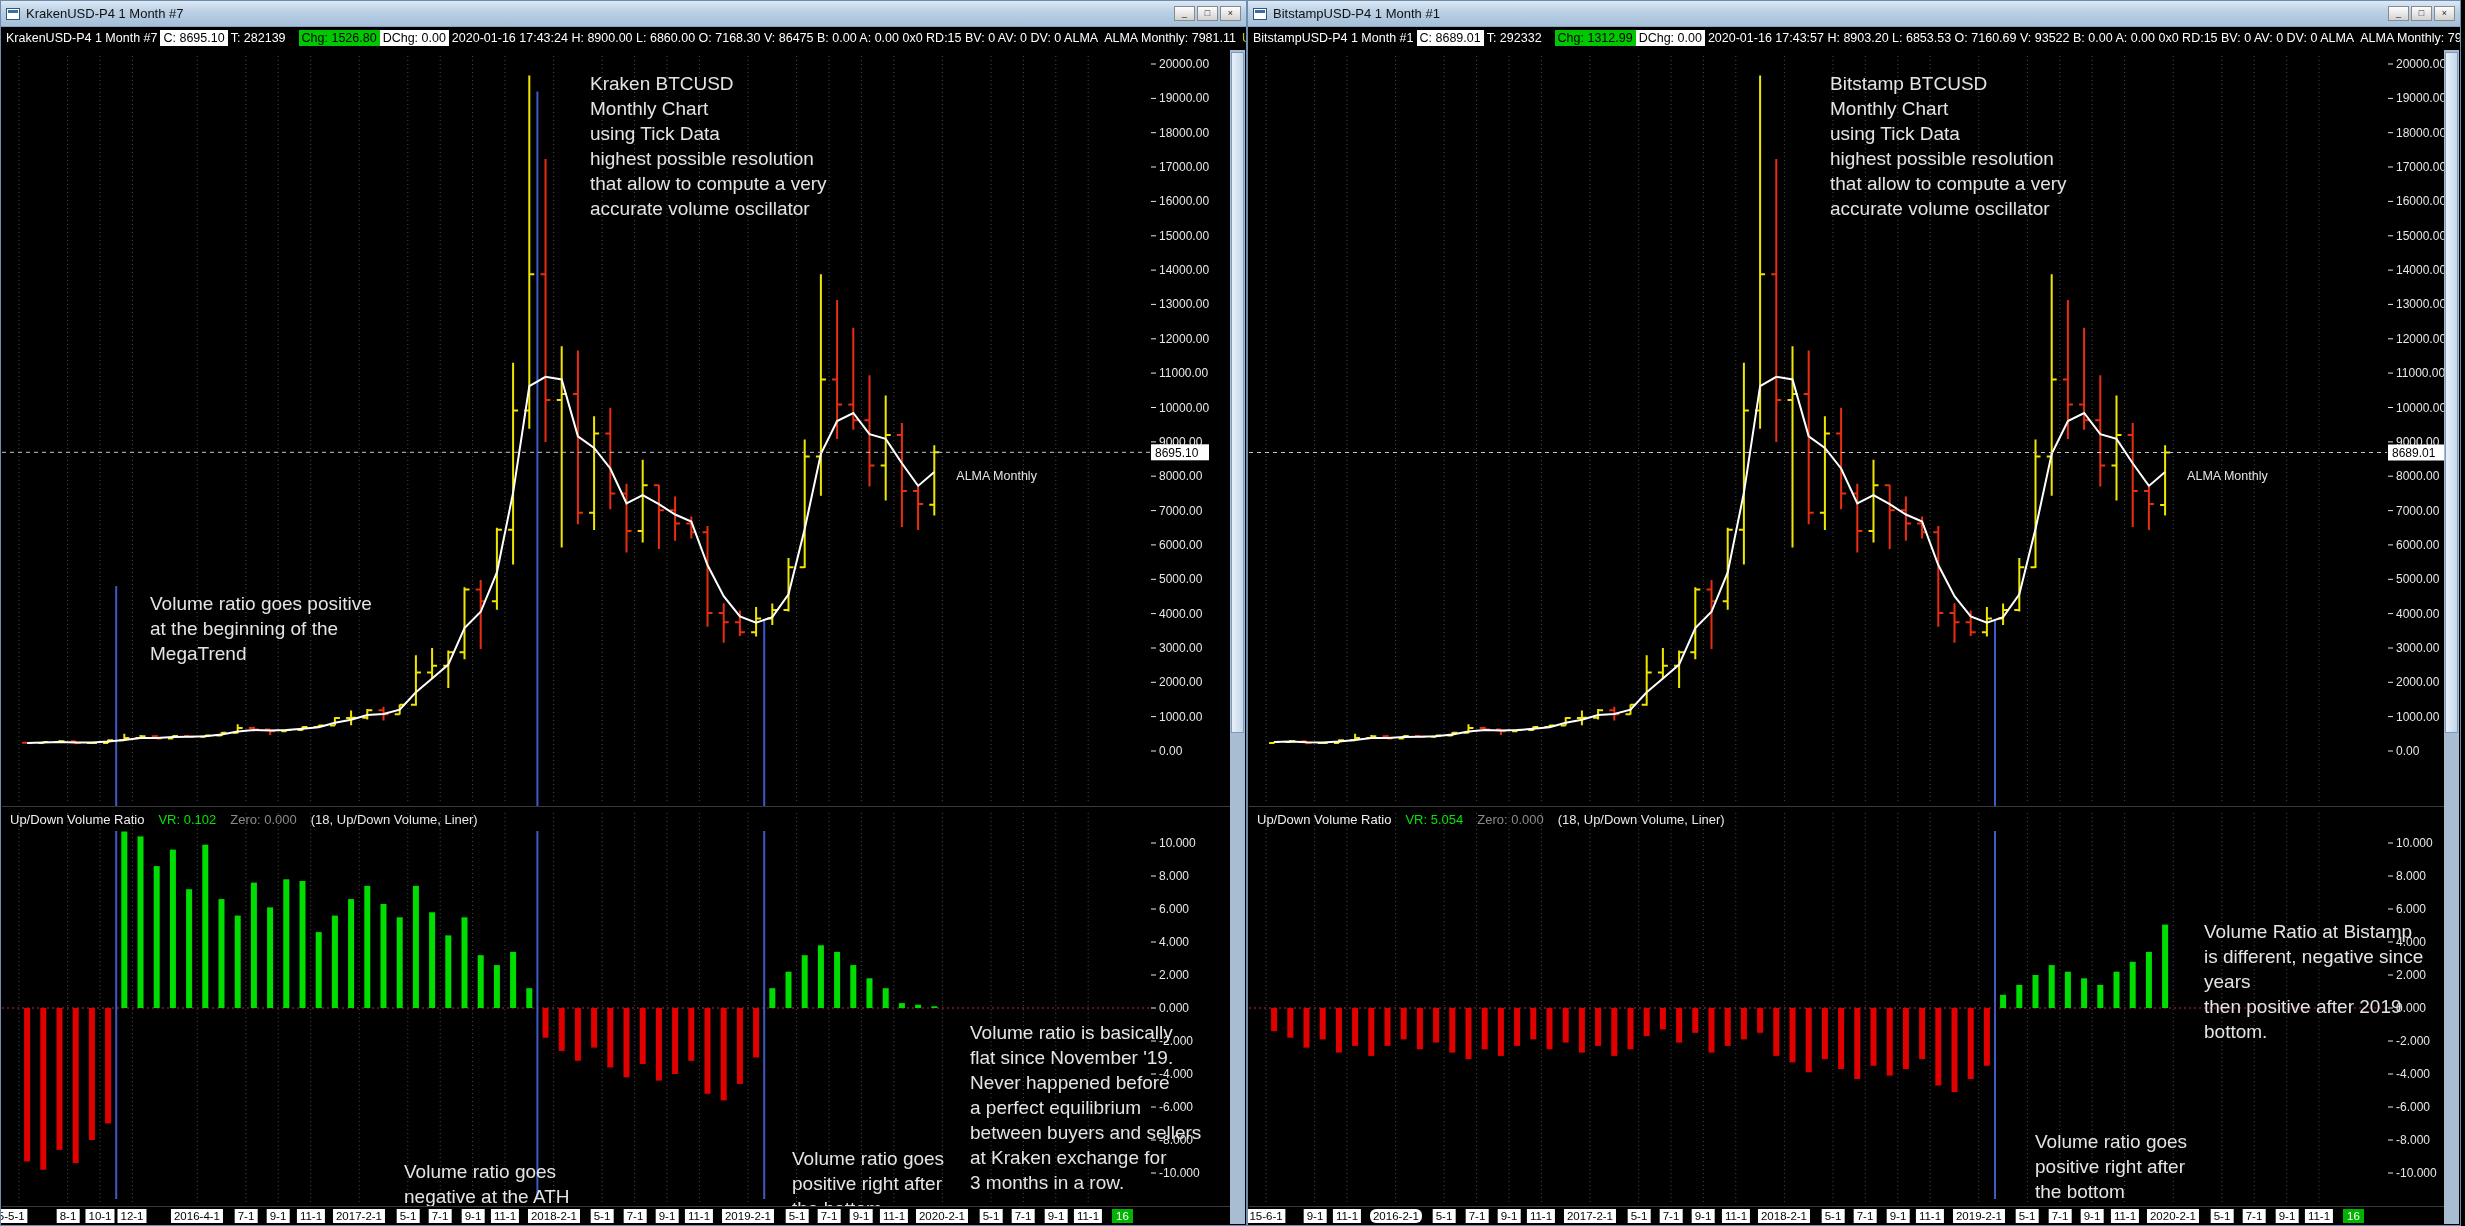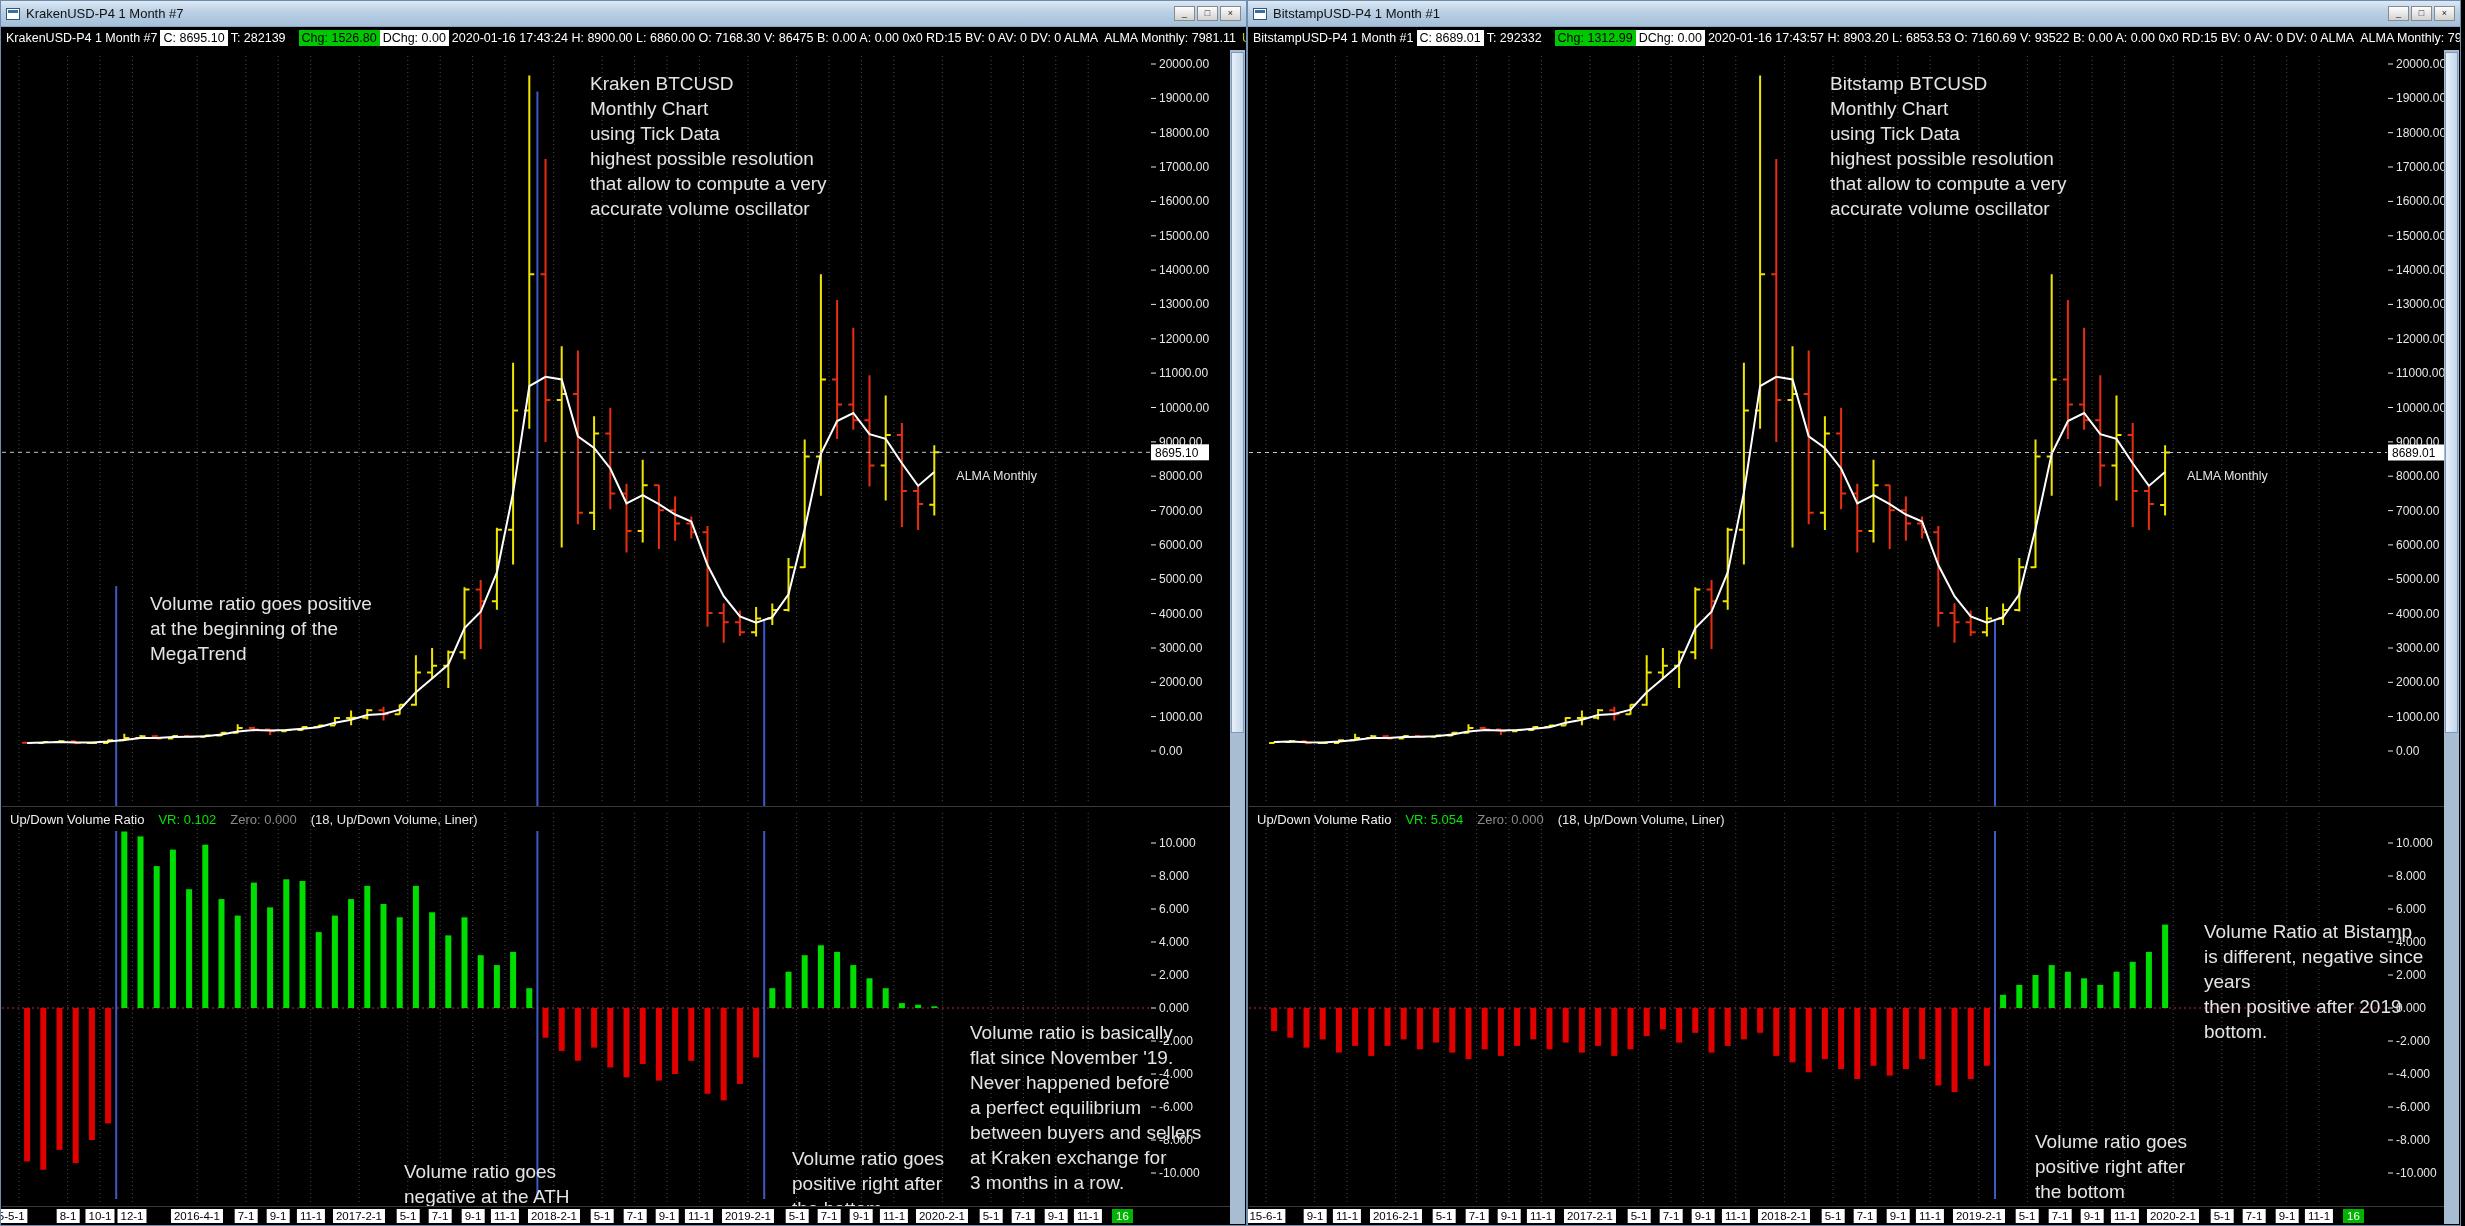--- a/index.html
+++ b/index.html
@@ -589,21 +589,21 @@
 is different, negative since years
 then positive after 2019 bottom.</div>
         <div class="annotation" style="left: 786px; top: 1079px;">Volume ratio goes
 positive right after
 the bottom</div>
       </div>
     <div class="timeaxis">
         <span class="tlabel" style="left: 17px;">15-6-1</span>
         <span class="tlabel" style="left: 66px;">9-1</span>
         <span class="tlabel" style="left: 98px;">11-1</span>
-        <span class="tlabel" style="left: 147px;">2016-2-1</span>
+        <span class="tlabel" style="left: 147px; border-radius: 6px;">2016-2-1</span>
         <span class="tlabel" style="left: 195px;">5-1</span>
         <span class="tlabel" style="left: 228px;">7-1</span>
         <span class="tlabel" style="left: 260px;">9-1</span>
         <span class="tlabel" style="left: 292px;">11-1</span>
         <span class="tlabel" style="left: 341px;">2017-2-1</span>
         <span class="tlabel" style="left: 390px;">5-1</span>
         <span class="tlabel" style="left: 422px;">7-1</span>
         <span class="tlabel" style="left: 454px;">9-1</span>
         <span class="tlabel" style="left: 487px;">11-1</span>
         <span class="tlabel" style="left: 535px;">2018-2-1</span>

